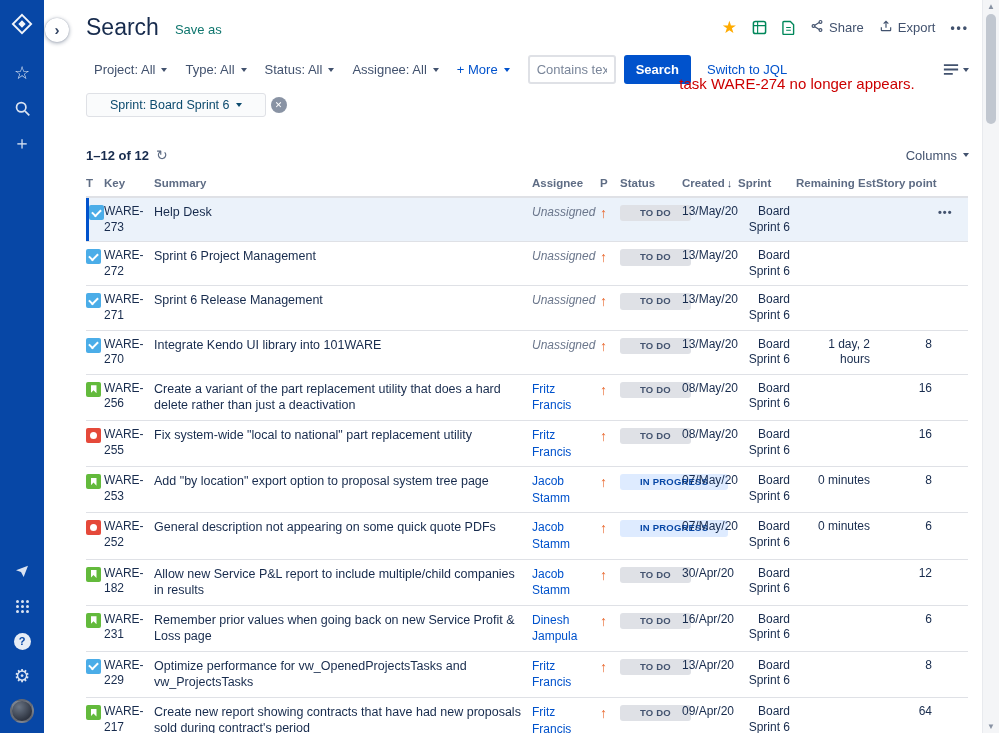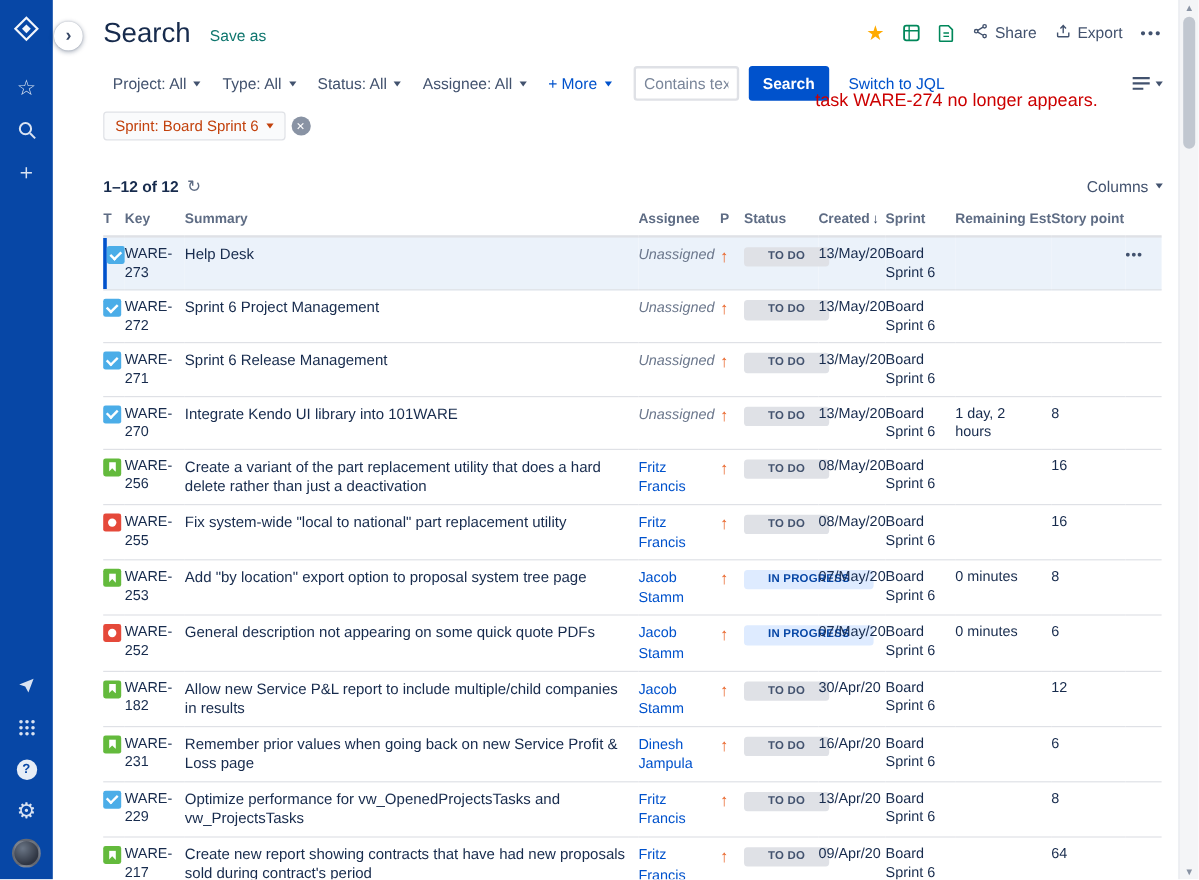--- a/index.html
+++ b/index.html
@@ -76,21 +76,21 @@
     font-family:inherit;
   }
   .jql-link { margin-left:14px; font-size:13px; color:#0052CC; text-decoration:none; }
   .view-btn { margin-left:auto; background:none; border:none; cursor:pointer; display:flex; align-items:center; color:#42526E; }
   .view-btn .chev { margin-left:4px; }
 
   
   .chip-row { display:flex; align-items:center; margin-top:9px; gap:5px; }
   .chip-pill {
     display:inline-flex; align-items:center; background:#FAFBFC; border:1px solid #DFE1E6;
-    border-radius:3px; padding:4px 9px; font-size:12.5px; color:#c2410c; cursor:pointer;
+    border-radius:3px; padding:4px 23px; font-size:12.5px; color:#0c4a6e; cursor:pointer;
   }
   .chip-remove {
     width:16px; height:16px; border-radius:50%; background:#8993A4; color:#fff;
     border:none; font-size:9px; line-height:15px; text-align:center; cursor:pointer; padding:0;
   }
 
   
   .annotation {
     position:absolute; top:74px; right:32px; width:340px; text-align:center;
     color:#CC0000; font-size:15px; line-height:1.35;
@@ -129,21 +129,21 @@
 
   .priority-icon::before { content:"↑"; color:#E9662B; font-weight:bold; font-size:14px; }
 
   .lozenge {
     display:inline-block; font-size:9.5px; font-weight:bold; letter-spacing:.2px;
     border-radius:3px; padding:2px 20px; white-space:nowrap; margin-top:1px;
   }
   .lozenge.to-do { background:#DFE1E6; color:#42526E; }
   .lozenge.in-progress { background:#DEEBFF; color:#0747A6; }
 
-  .created-cell, .sprint-cell, .remaining-cell, .points-cell { font-size:12px; }
+  .created-cell, .sprint-cell, .remaining-cell, .points-cell { font-size:12px;text-align:right; }
   .meatball {
     background:none; border:none; cursor:pointer; color:#42526E;
     font-weight:bold; font-size:11px; letter-spacing:1px; padding:2px 0;
   }
 
   
   .vscroll {
     position:absolute; top:0; right:0; width:17px; height:100%;
     background:#F4F5F7; border-left:1px solid #E8EAEE; z-index:8;
   }

